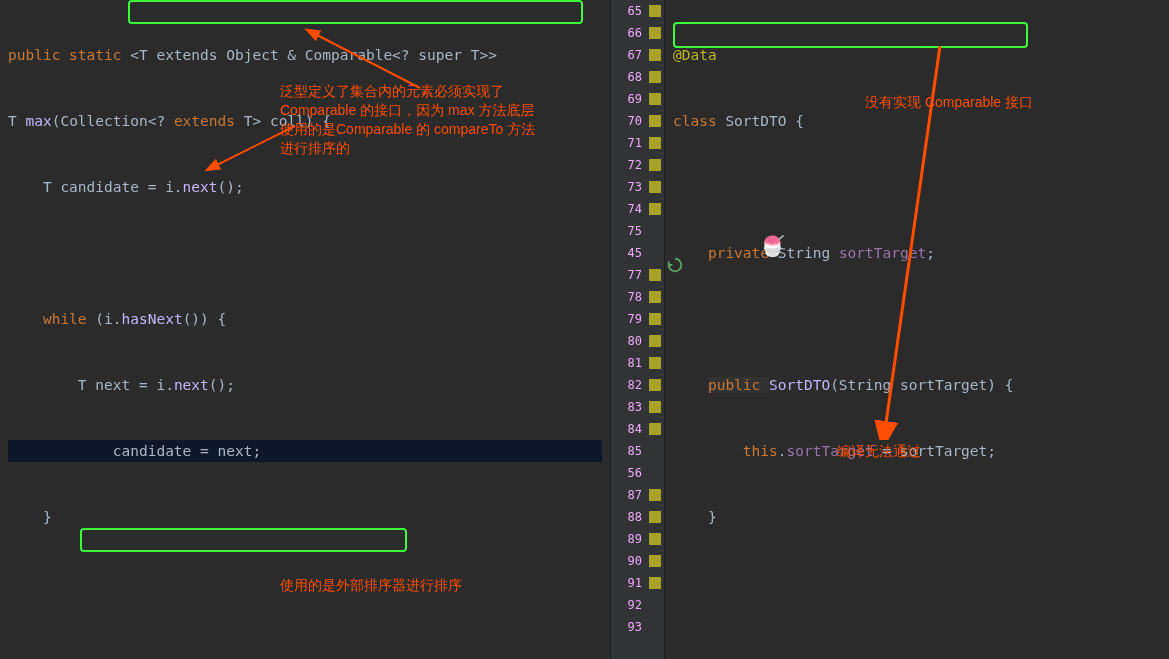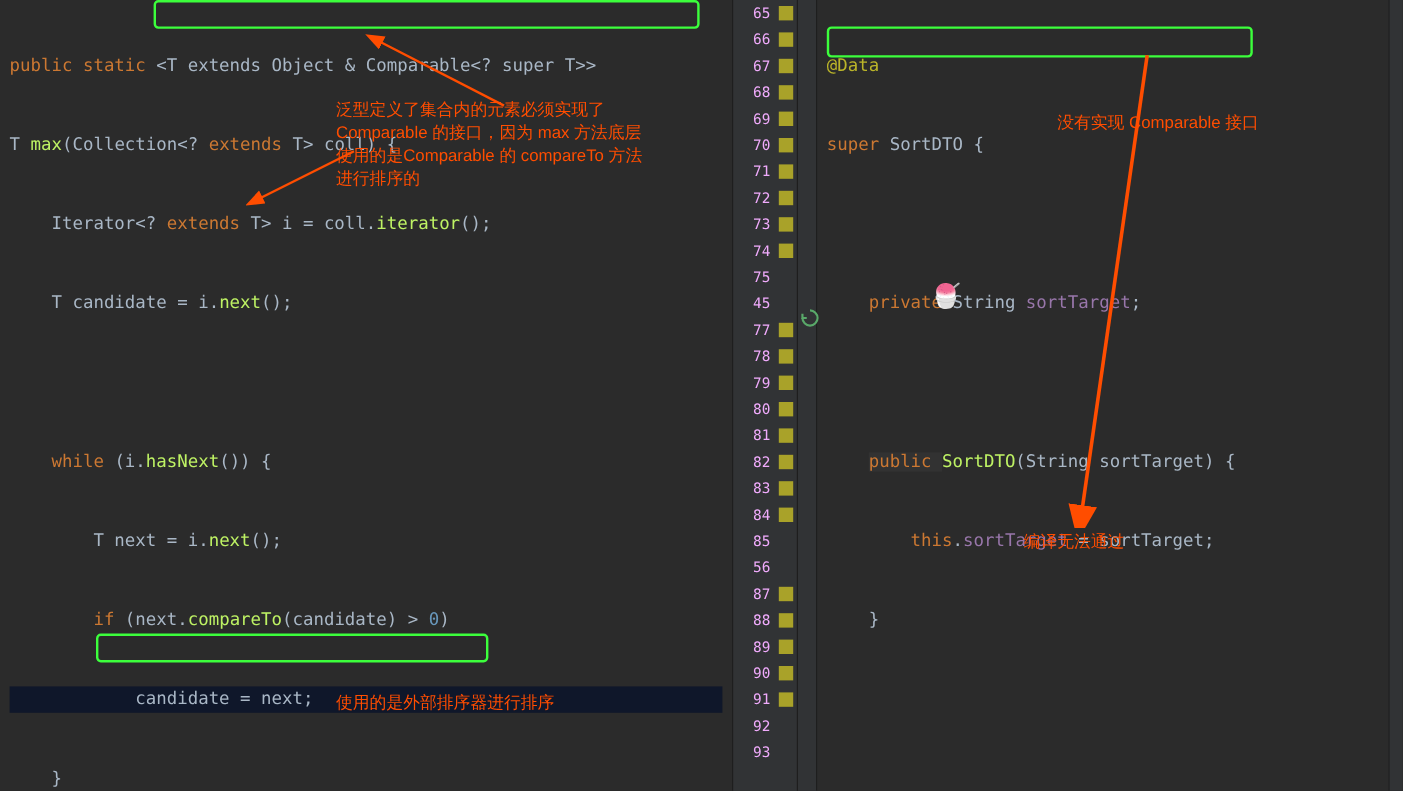--- a/index.html
+++ b/index.html
@@ -50,21 +50,21 @@
   .code-content {
     padding: 0 8px;
     line-height: 22px;
     white-space: pre;
     font-size: 14.5px;
   }
   .code-line { height: 22px; position: relative; }
   
   .kw { color: #cc7832; }
   .type { color: #a9b7c6; }
-  .fn { color: #bef264; }
+  .fn { color: #c4b5fd; }
   .num { color: #6897bb; }
   .ann { color: #bbb529; }
   .field { color: #9876aa; }
   .green-box {
     border: 2px solid #3cff3c;
     border-radius: 4px;
     position: absolute;
     pointer-events: none;
   }
   .annotation {
@@ -105,40 +105,39 @@
     border-right: 1px solid #1e1e1e;
   }
   .right-editor-content {
     position: relative;
     flex: 1;
   }
   .right-container {
     display: flex;
     height: 100%;
     width: 100%;
+    flex-direction: column;
   }
   .right-gutter {
     width: 12px;
     background: #313335;
     border-left: 1px solid #1e1e1e;
   }
 </style>
 </head>
 <body>
 
 <div class="editor-pane left-pane">
   <div class="code-content">
     <div class="code-line"><span class="kw">public </span><span class="kw">static </span><span class="type">&lt;T extends Object &amp; Comparable&lt;? super T&gt;&gt;</span></div>
     <div class="code-line"><span class="type">T </span><span class="fn">max</span><span>(Collection&lt;? </span><span class="kw">extends </span><span>T&gt; coll) {</span></div>
-    <div class="code-line"><span>    Iterator&lt;? </span><span class="kw">extends </span><span>T&gt; i = coll.</span><span class="fn">iterator</span><span>();</span></div>
     <div class="code-line"><span>    T candidate = i.</span><span class="fn">next</span><span>();</span></div>
     <div class="code-line"></div>
     <div class="code-line"><span>    </span><span class="kw">while </span><span>(i.</span><span class="fn">hasNext</span><span>()) {</span></div>
     <div class="code-line"><span>        T next = i.</span><span class="fn">next</span><span>();</span></div>
-    <div class="code-line"><span>        </span><span class="kw">if </span><span>(next.</span><span class="fn">compareTo</span><span>(candidate) &gt; </span><span class="num">0</span><span>)</span></div>
     <div class="code-line caret-line"><span>            candidate = next;</span></div>
     <div class="code-line"><span>    }</span></div>
     
     
     
     
     
     
     
     
@@ -217,21 +216,21 @@
       <div class="gutter-line">93</div>
     </div>
 </div>
 
 <div class="editor-pane right-pane">
   <div class="right-container">
     <div class="left-ann-gutter"></div>
     <div class="right-editor-content">
       <div class="code-content">
         <div class="code-line"><span class="ann">@Data</span></div>
-        <div class="code-line"><span class="kw">super </span><span>SortDTO {</span></div>
+        <div class="code-line"><span class="kw">class </span><span>SortDTO {</span></div>
         <div class="code-line"></div>
         <div class="code-line"><span>    </span><span class="kw">private </span><span>String </span><span class="field">sortTarget</span><span>;</span></div>
         <div class="code-line"></div>
         <div class="code-line"><span>    </span><span class="kw highlight-bg">public </span><span class="fn">SortDTO</span><span>(String sortTarget) {</span></div>
         <div class="code-line"><span>        </span><span class="kw">this</span><span>.</span><span class="field">sortTarget</span><span> = sortTarget;</span></div>
         <div class="code-line"><span>    }</span></div>
         <div class="code-line"></div>
         <div class="code-line"></div>
         
         

